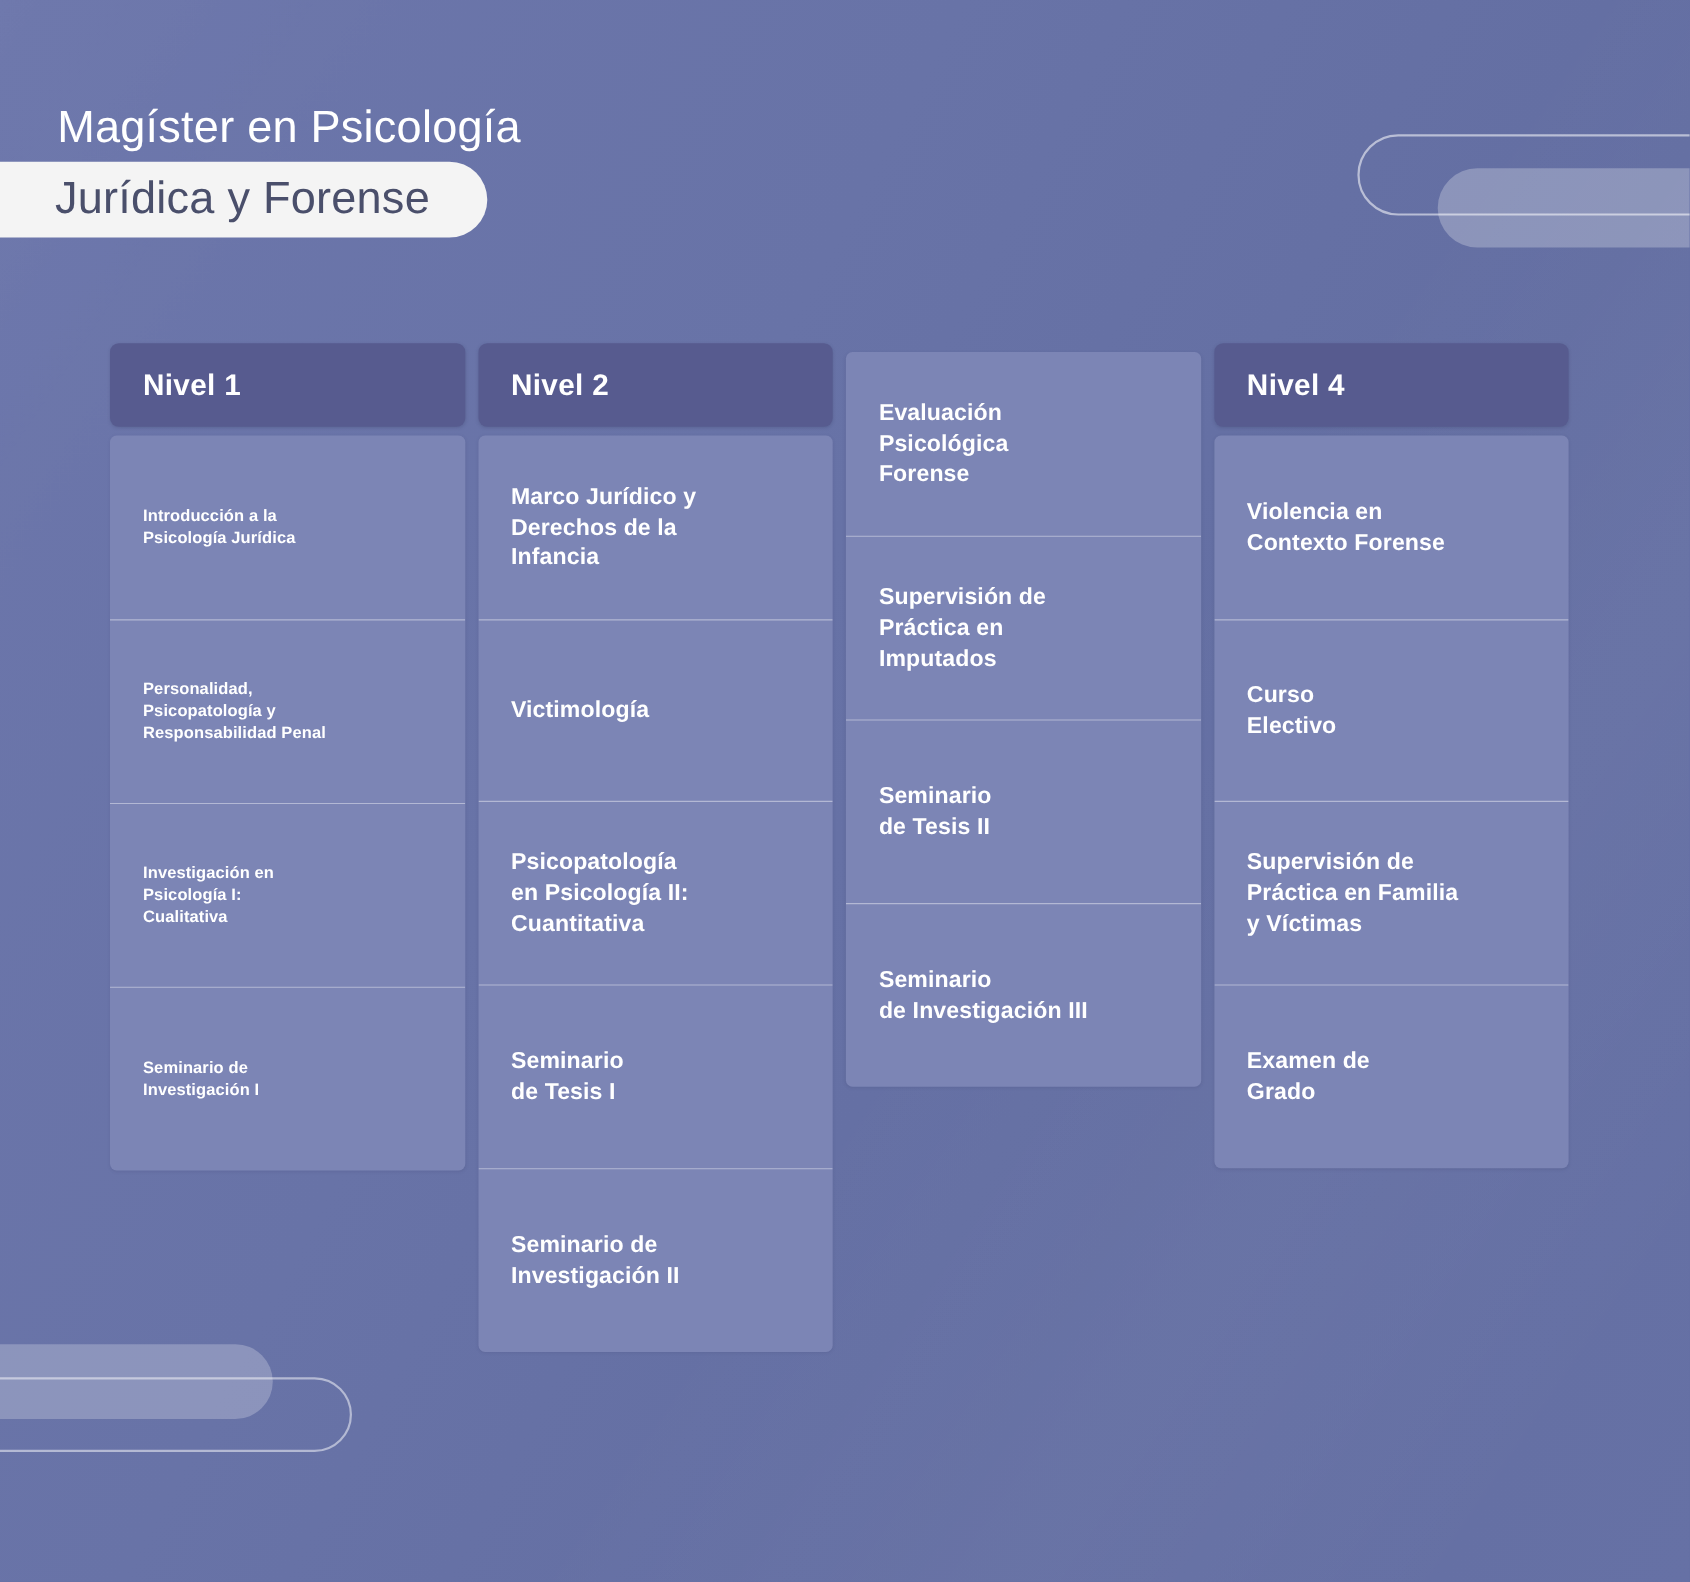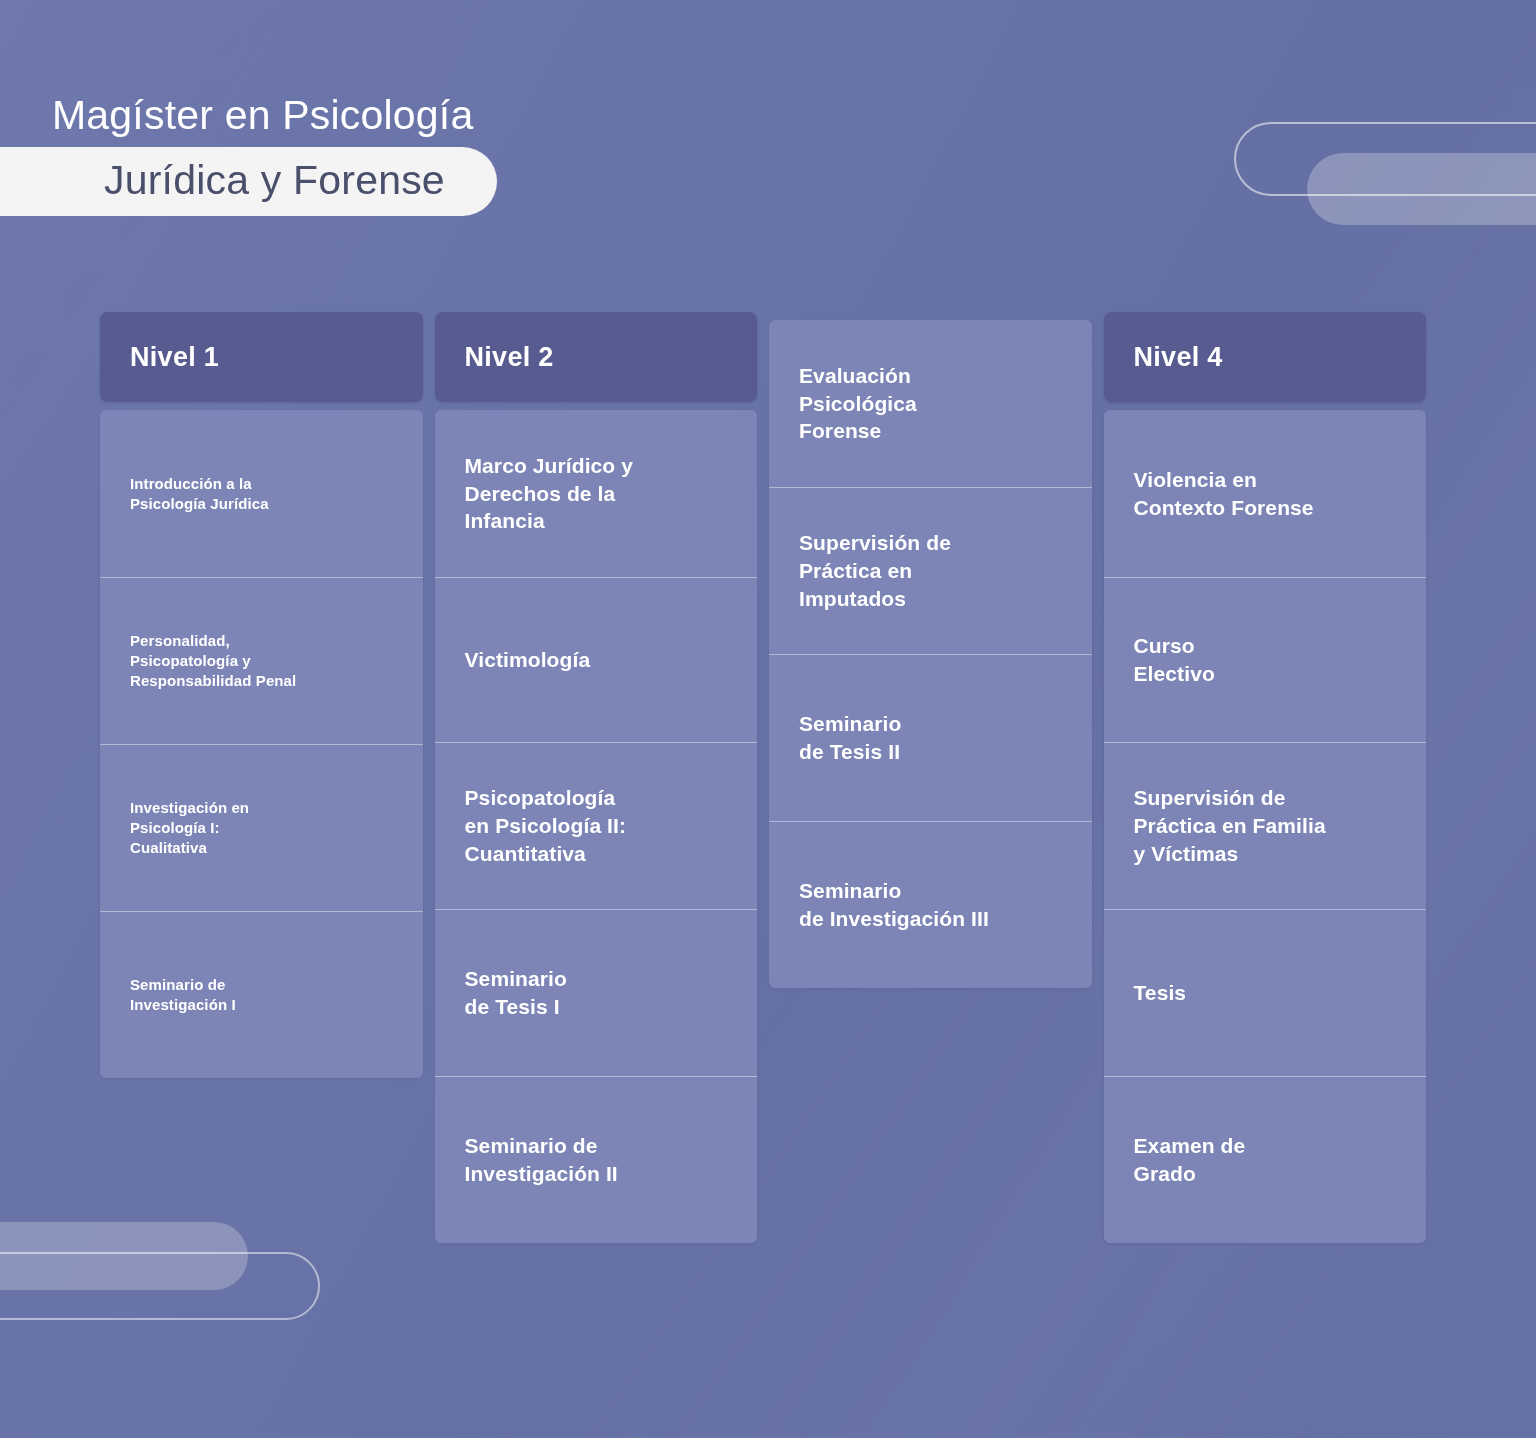--- a/index.html
+++ b/index.html
@@ -85,21 +85,21 @@
     font-weight: 400;
     letter-spacing: 0.2px;
     padding-left: 52px;
     line-height: 1.15;
   }
   .title-pill {
     margin-top: 8px;
     display: inline-block;
     background: #f4f4f4;
     border-radius: 0 40px 40px 0;
-    padding: 10px 52px 12px 104px;
+    padding: 10px 52px 12px 50px;
     color: #4a4f6b;
     font-size: 41px;
     font-weight: 400;
     letter-spacing: 0.2px;
   }
 
   
   .grid {
     position: absolute;
     top: 312px;
@@ -112,21 +112,21 @@
 
   .column {
     flex: 1 1 0;
     display: flex;
     flex-direction: column;
   }
 
   .col-header {
     background: #575b8f;
     border-radius: 8px;
-    height: 90px;
+    height: 76px;
     display: flex;
     align-items: center;
     padding: 0 30px;
     color: #ffffff;
     font-size: 27px;
     font-weight: bold;
     letter-spacing: 0.3px;
     box-shadow: 0 1px 3px rgba(40,44,75,0.18);
   }
 
@@ -260,22 +260,19 @@
       <div class="cell h-165">
           <span class="cell-text">Curso
 Electivo</span>
         </div>
       <div class="cell h-167">
           <span class="cell-text">Supervisión de
 Práctica en Familia
 y Víctimas</span>
         </div>
       <div class="cell h-167">
-          <span class="cell-text">Tesis</span>
-        </div>
-      <div class="cell h-167">
           <span class="cell-text">Examen de
 Grado</span>
         </div>
     </div>
   </div>
 
 </div>
 
 </body></html>

